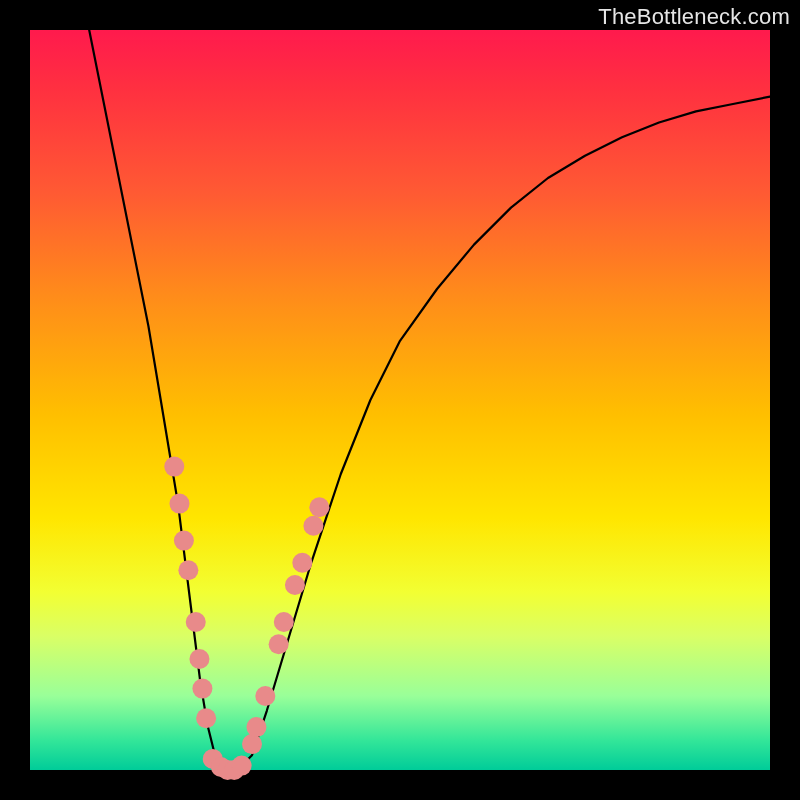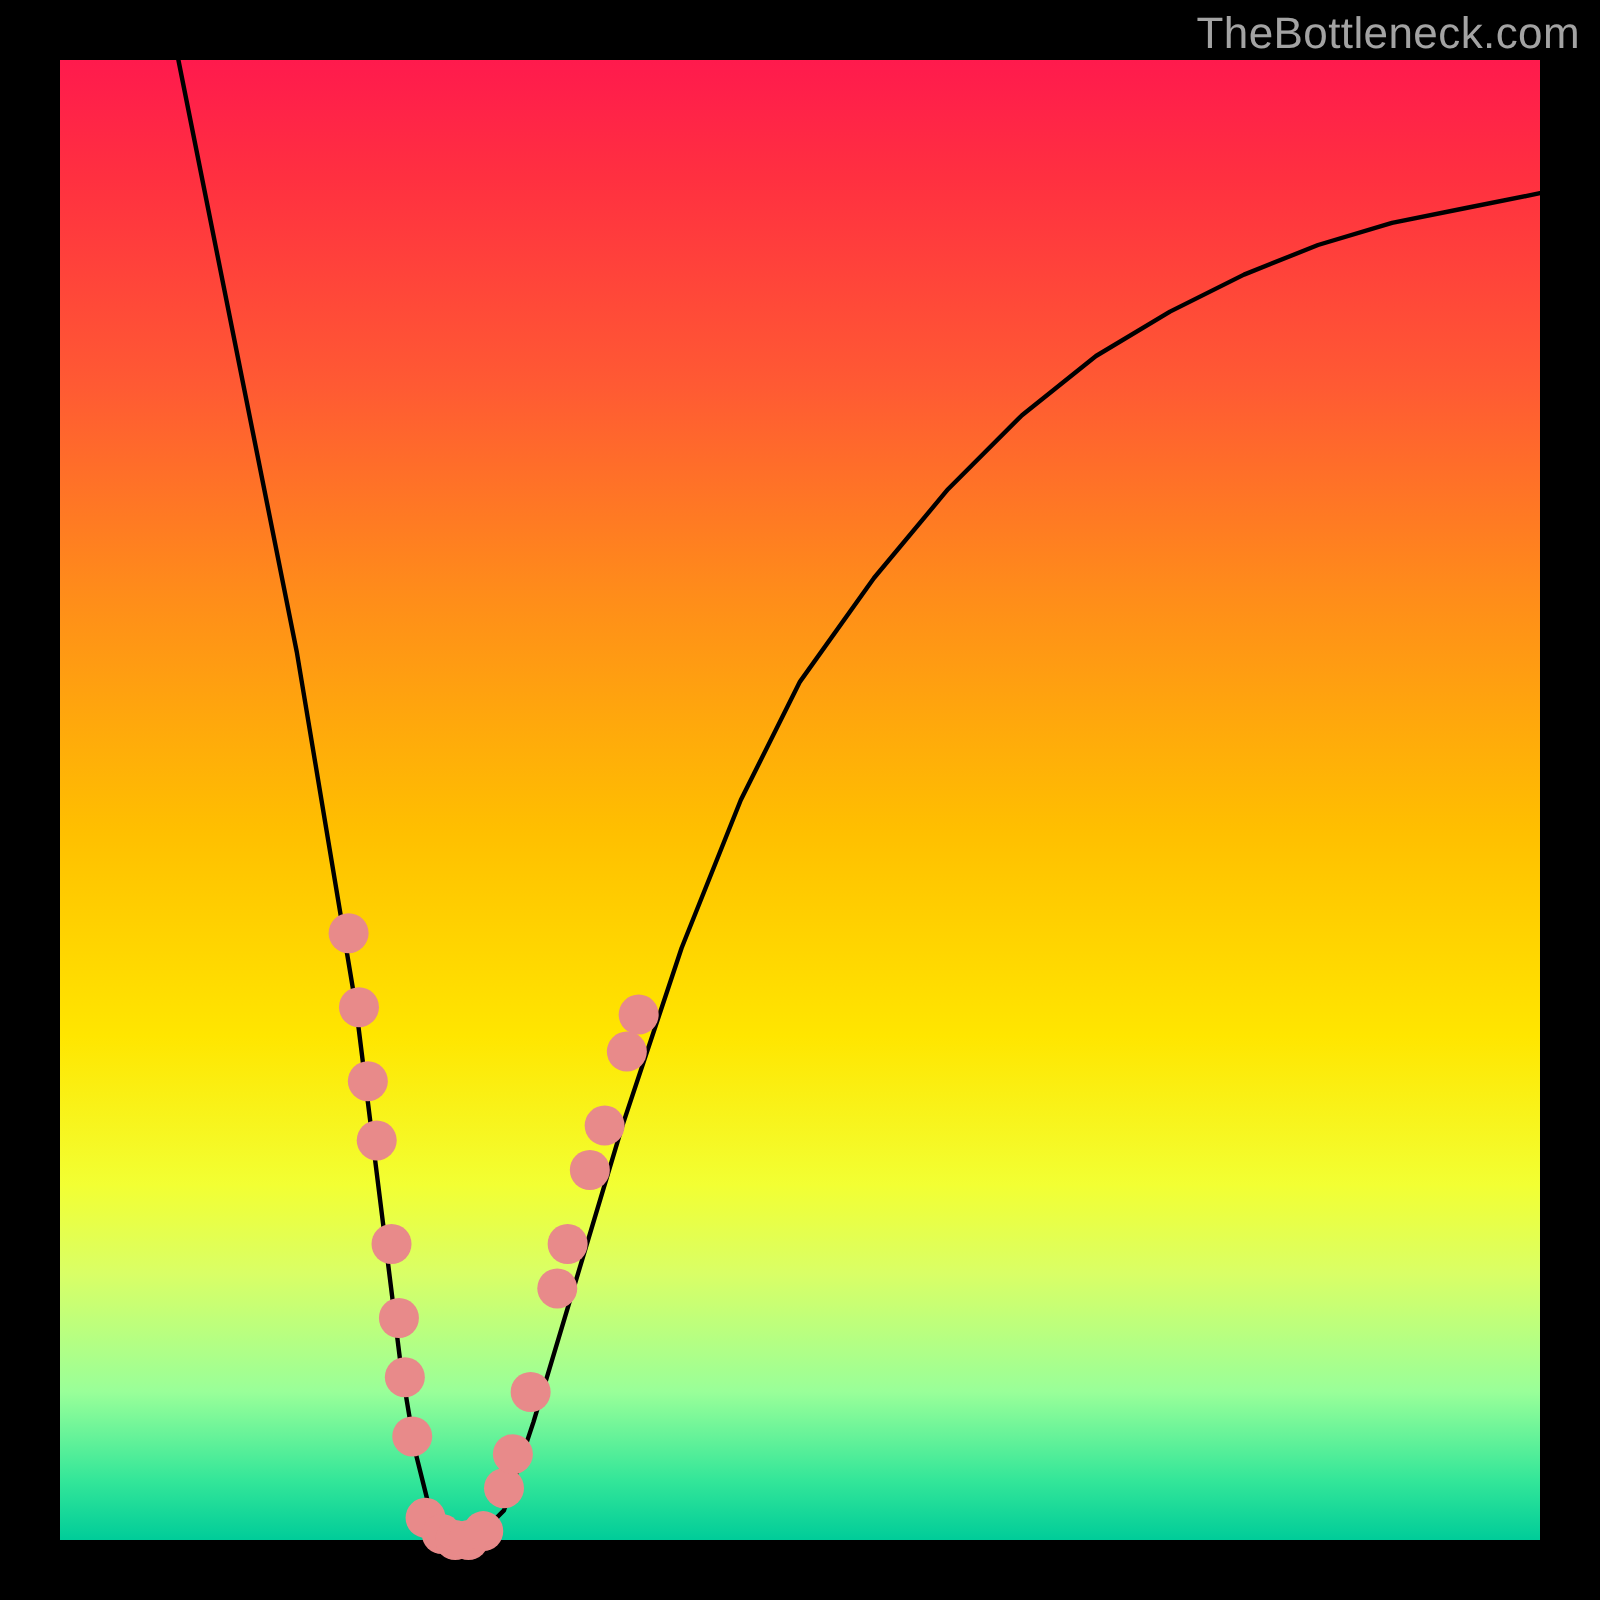--- a/index.html
+++ b/index.html
@@ -33,21 +33,21 @@
       #f2ff33 76%,
       #d9ff66 82%,
       #99ff99 90%,
       #33e699 96%,
       #00cc99 100%);
   }
   .watermark {
     position: absolute;
     top: 4px;
     right: 10px;
-    color: #a3a3a3;
+    color: #e5e5e5;
     font-size: 22px;
     font-weight: 500;
     letter-spacing: 0.2px;
     z-index: 5;
   }
   svg.overlay {
     position: absolute;
     left: 0;
     top: 0;
     width: 740px;

